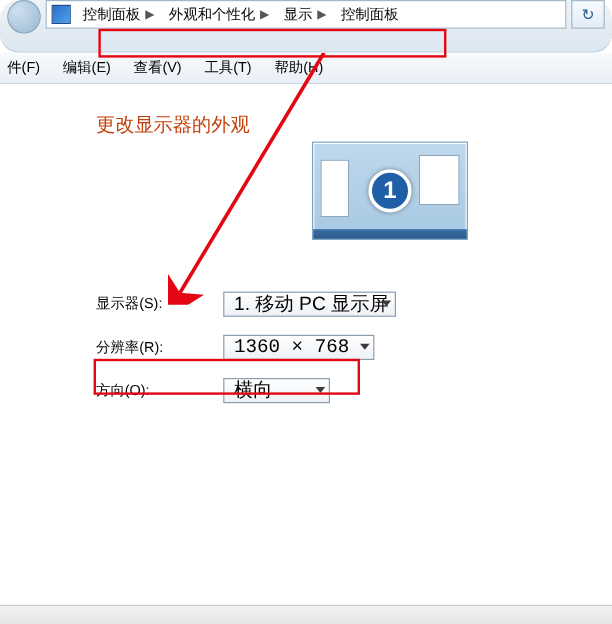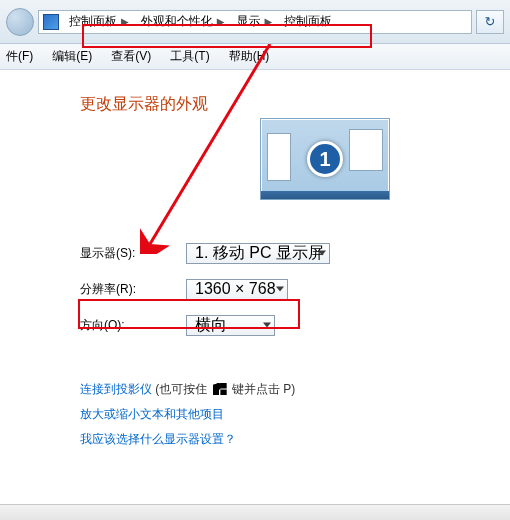--- a/index.html
+++ b/index.html
@@ -12,23 +12,24 @@
     overflow: hidden;
     position: relative;
   }
 
   
   .addr-strip {
     height: 44px;
     background: linear-gradient(#eef3f7, #dce7f0);
     border-bottom: 1px solid #b8c8d8;
     display: flex;
-    align-items: center;
+    align-items: flex-start;
     padding: 0 6px;
     position: relative;
+    border-radius: 16px;
   }
   .nav-back {
     width: 28px; height: 28px;
     border-radius: 50%;
     background: radial-gradient(circle at 30% 30%, #cfe0ef, #9ab8d2);
     border: 1px solid #8aa6be;
     margin-right: 4px;
   }
   .addr-bar {
     flex: 1;
@@ -144,21 +145,21 @@
     height: 21px;
     background: linear-gradient(#fefefe,#eef2f6);
     border: 1px solid #8c9db0;
     display: flex; align-items: center;
     padding: 0 4px 0 8px;
     font-size: 16px;
     position: relative;
     cursor: default;
   }
   .combo.wide { width: 144px; }
-  .combo.med  { width: 102px; }
+  .combo.med  { width: 126px; font-family: Liberation Mono, monospace; }
   .combo.small{ width: 89px; }
   .combo .arrow {
     position:absolute; right:3px; top:50%;
     transform:translateY(-50%);
     width:0;height:0;
     border-left:4px solid transparent;
     border-right:4px solid transparent;
     border-top:5px solid #3c3c3c;
   }
 
@@ -263,30 +264,20 @@
     </div>
     <div class="form-row">
       <span class="form-label">方向(O):</span>
       <div class="combo small">
         <span>横向</span>
         <span class="arrow"></span>
       </div>
     </div>
   </div>
 
-  <div class="links">
-    <div>
-      <span class="link">连接到投影仪</span>
-      <span class="note-span"> (也可按住 </span>
-      <span class="win-glyph"></span>
-      <span class="note-span"> 键并点击 P)</span>
-    </div>
-    <div><span class="link">放大或缩小文本和其他项目</span></div>
-    <div><span class="link">我应该选择什么显示器设置？</span></div>
-  </div>
 </div>
 
 <div class="hl-breadcrumb"></div>
 <div class="hl-resolution"></div>
 
 <svg class="anno-arrow" viewBox="0 0 200 210">
   <defs>
     <marker id="ah" markerWidth="14" markerHeight="14" refX="3" refY="6" orient="auto">
       <path d="M0,0 L12,6 L0,12 L3,6 Z" fill="#e30613"></path>
     </marker>

